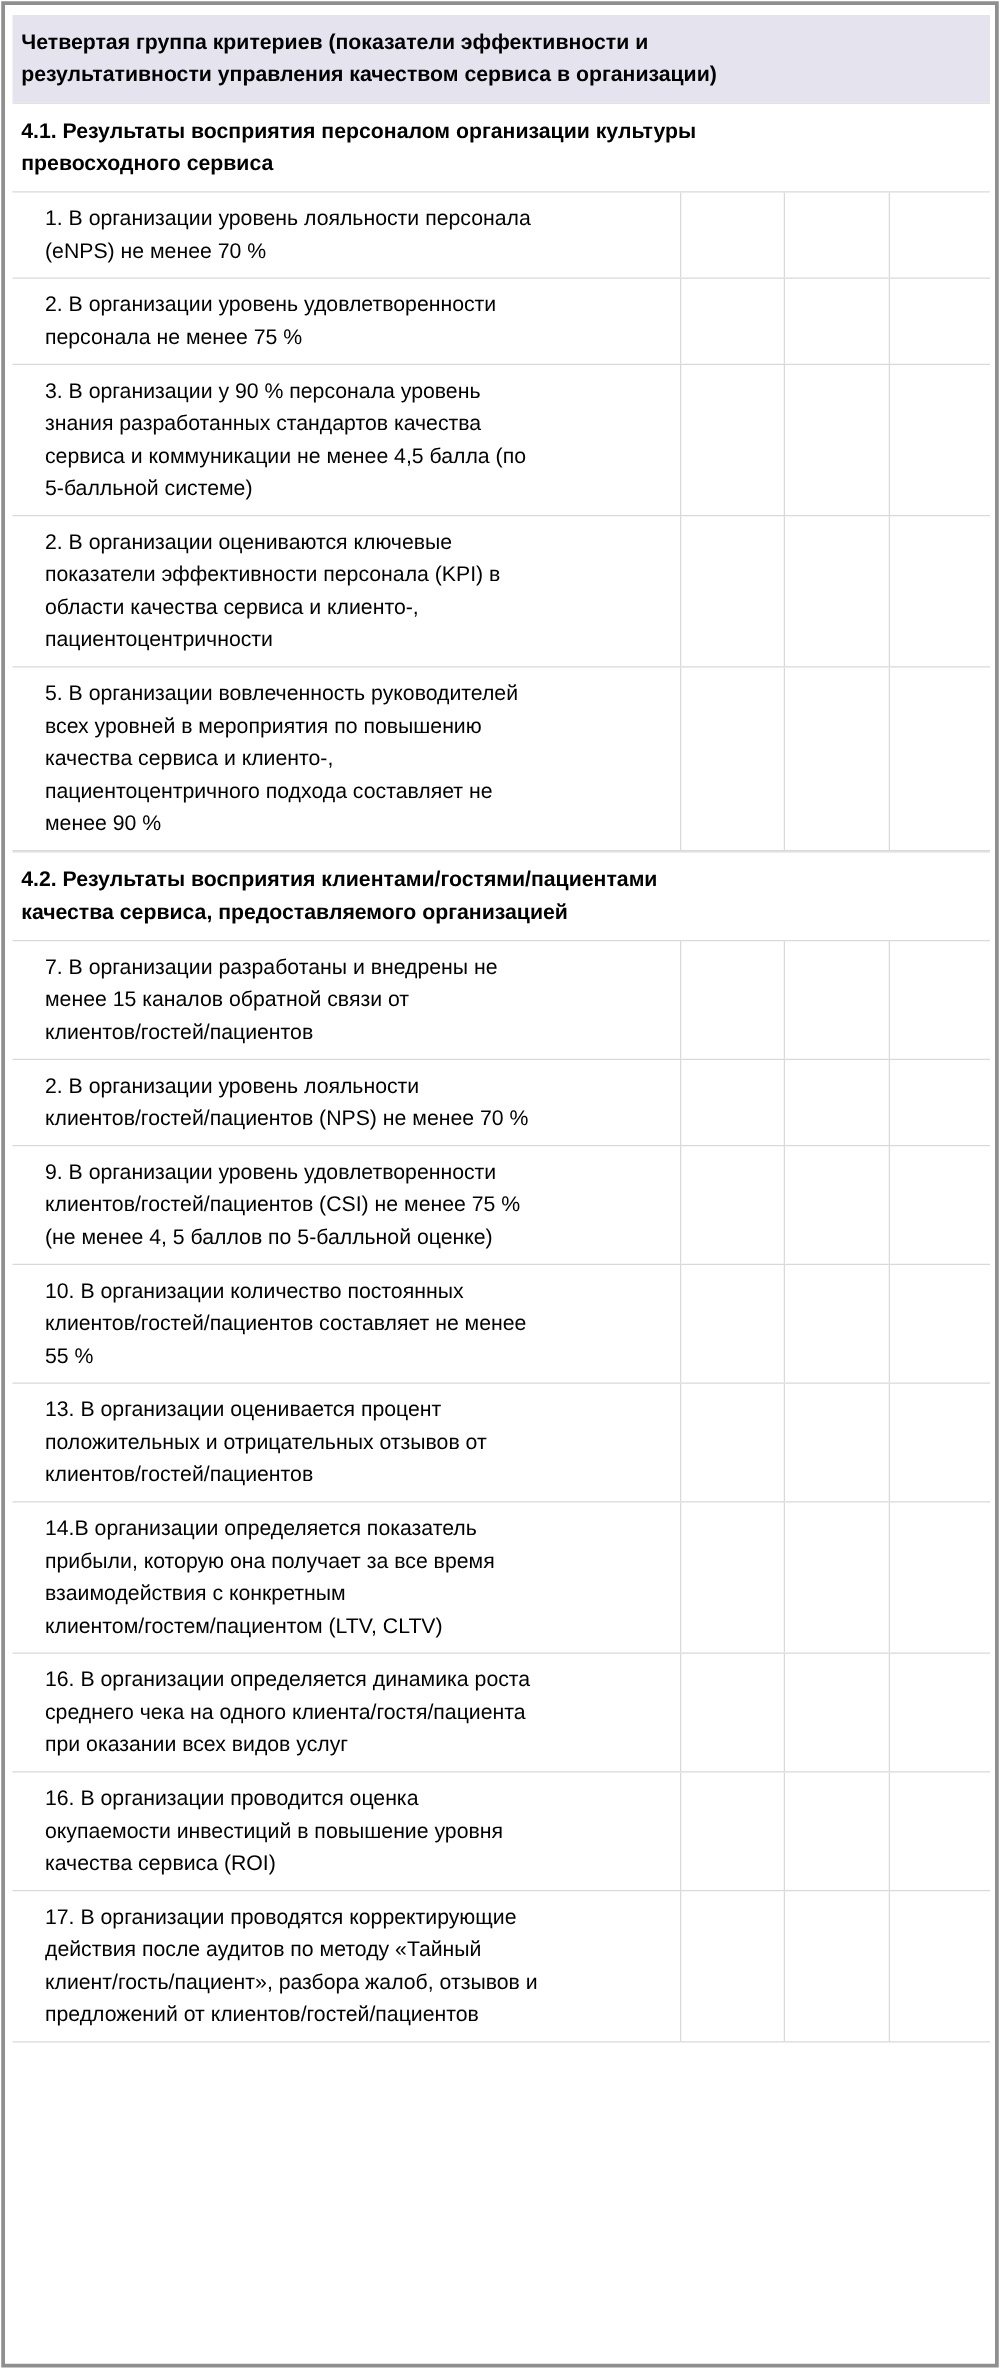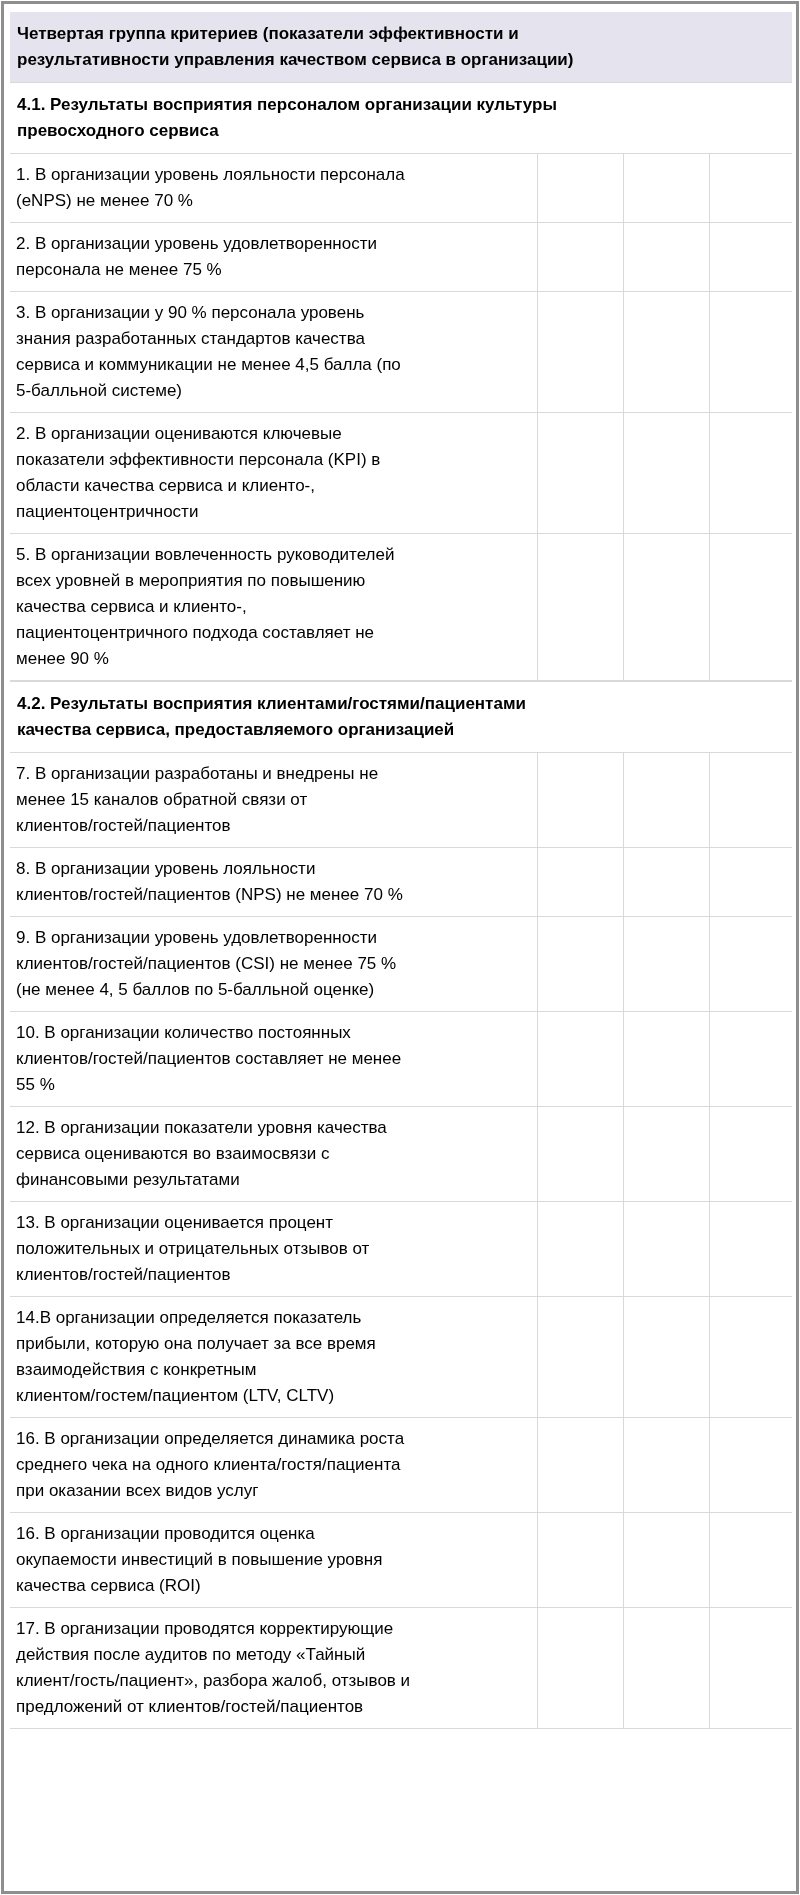--- a/index.html
+++ b/index.html
@@ -34,21 +34,21 @@
     padding: 8px 8px 8px 6px;
     white-space: pre-line;
   }
   .row.title-row { background: var(--header-bg); }
   .row.title-row .cell,
   .row.section-row .cell {
     font-weight: 700;
     width: 100%;
     padding: 9px 8px 9px 7px;
   }
-  .cell.text { width: 527px; }
+  .cell.text { width: 527px; margin-left: 20px; }
   .cell.score {
     width: 86px;
     border-left: 1px solid var(--grid-line);
     padding: 0;
   }
   .cell.score:last-child { width: 83px; }
 </style>
 </head>
 <body>
 
@@ -126,21 +126,21 @@
     <div class="row item-row">
       <div class="cell text">7. В организации разработаны и внедрены не
 менее 15 каналов обратной связи от
 клиентов/гостей/пациентов</div>
       <div class="cell score"></div>
       <div class="cell score"></div>
       <div class="cell score"></div>
     </div>
 
     <div class="row item-row">
-      <div class="cell text">8. В организации уровень лояльности
+      <div class="cell text">2. В организации уровень лояльности
 клиентов/гостей/пациентов (NPS) не менее 70 %</div>
       <div class="cell score"></div>
       <div class="cell score"></div>
       <div class="cell score"></div>
     </div>
 
     <div class="row item-row">
       <div class="cell text">9. В организации уровень удовлетворенности
 клиентов/гостей/пациентов (CSI) не менее 75 %
 (не менее 4, 5 баллов по 5-балльной оценке)</div>
@@ -152,28 +152,20 @@
     <div class="row item-row">
       <div class="cell text">10. В организации количество постоянных
 клиентов/гостей/пациентов составляет не менее
 55 %</div>
       <div class="cell score"></div>
       <div class="cell score"></div>
       <div class="cell score"></div>
     </div>
 
 
-    <div class="row item-row">
-      <div class="cell text">12. В организации показатели уровня качества
-сервиса оцениваются во взаимосвязи с
-финансовыми результатами</div>
-      <div class="cell score"></div>
-      <div class="cell score"></div>
-      <div class="cell score"></div>
-    </div>
 
     <div class="row item-row">
       <div class="cell text">13. В организации оценивается процент
 положительных и отрицательных отзывов от
 клиентов/гостей/пациентов</div>
       <div class="cell score"></div>
       <div class="cell score"></div>
       <div class="cell score"></div>
     </div>
 

